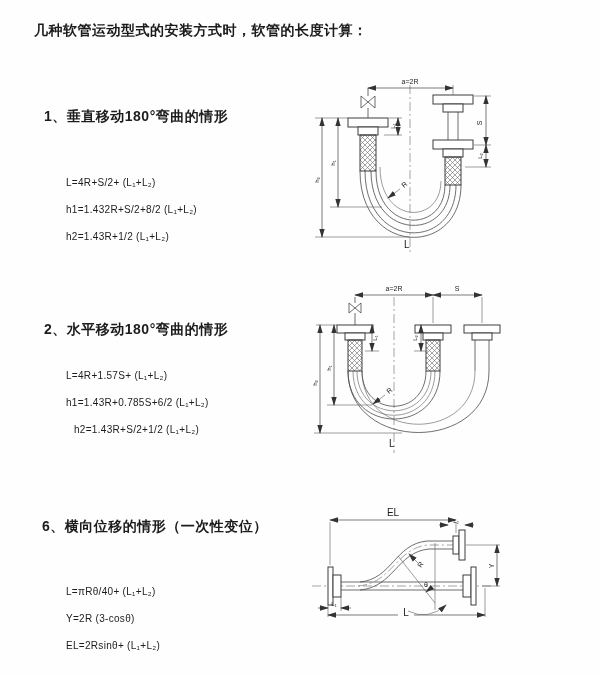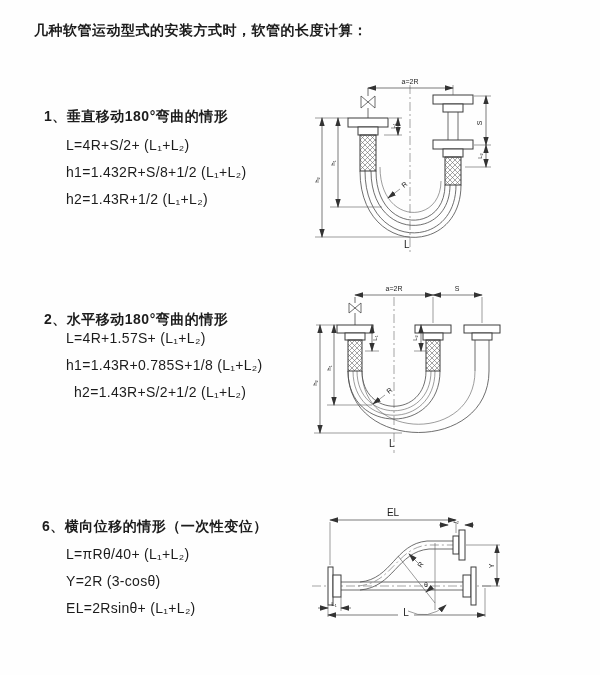--- a/index.html
+++ b/index.html
@@ -3,21 +3,21 @@
 <meta charset="utf-8">
 <style>
   html,body{margin:0;padding:0;}
   body{
     width:600px;height:675px;position:relative;background:#fefefe;
     font-family:"Liberation Sans","DejaVu Sans",sans-serif;color:#1c1c1c;
     overflow:hidden;
   }
   .title{position:absolute;left:34px;top:22px;font-size:14px;font-weight:600;letter-spacing:0.5px;font-family:Liberation Mono, monospace;}
   .sec-heading{position:absolute;font-size:14px;font-weight:600;letter-spacing:0.5px;}
-  .formula{position:absolute;font-size:14px;font-weight:400;letter-spacing:0.3px;white-space:pre;}
+  .formula{position:absolute;font-size:10px;font-weight:400;letter-spacing:0.3px;white-space:pre;margin-top:40px;}
   .diagram{position:absolute;}
   .ln2{fill:none;stroke:#4a4a4a;stroke-width:0.8;}
   .thin{fill:none;stroke:#5a5a5a;stroke-width:0.6;}
   .dim{fill:none;stroke:#444;stroke-width:0.7;}
   .cl{fill:none;stroke:#6a6a6a;stroke-width:0.6;stroke-dasharray:9 3 2 3;}
   .part{fill:#fff;stroke:#3c3c3c;stroke-width:1;}
   .hose{fill:url(#xh);stroke:#3c3c3c;stroke-width:1;}
   .dimtxt{font-size:7px;fill:#222;font-family:"Liberation Sans","DejaVu Sans",sans-serif;}
   .dimtxt-sm{font-size:6px;fill:#222;font-family:"Liberation Sans","DejaVu Sans",sans-serif;}
   .biglbl{font-size:10px;fill:#1c1c1c;font-family:"Liberation Sans","DejaVu Sans",sans-serif;}
@@ -33,21 +33,21 @@
     <marker id="ar" viewBox="0 0 10 6" refX="9" refY="3" markerWidth="9" markerHeight="6" markerUnits="userSpaceOnUse" orient="auto-start-reverse">
       <path d="M0 0 L10 3 L0 6 z" fill="#333"></path>
     </marker>
   </defs>
 </svg>
 
 <div class="title">几种软管运动型式的安装方式时，软管的长度计算：</div>
 
 <div class="sec-heading" style="left:44px;top:108px">1、垂直移动180°弯曲的情形</div>
 <div class="formula" style="left:66px;top:137px">L=4R+S/2+ (L₁+L₂)</div>
-<div class="formula" style="left:66px;top:164px">h1=1.432R+S/8+1/2 (L₁+L₂)</div>
+<div class="formula" style="left:66px;top:164px">h1=1.432R+S/2+8/2 (L₁+L₂)</div>
 <div class="formula" style="left:66px;top:191px">h2=1.43R+1/2 (L₁+L₂)</div>
 
 <svg class="diagram" style="left:310px;top:55px" width="280" height="200" viewBox="0 0 280 200">
   <g>
     <line class="cl" x1="100" y1="30" x2="100" y2="198"></line>
   </g>
   <g>
     <path class="ln2" d="M50 116 C50 202 151 202 151 130"></path>
     <path class="ln2" d="M55 116 C55 196 146 196 146 130"></path>
     <path class="ln2" d="M61 116 C61 186 140 186 140 130"></path>
@@ -107,23 +107,23 @@
     <line class="dim" x1="12" y1="63" x2="12" y2="182" marker-start="url(#ar)" marker-end="url(#ar)"></line>
     <text class="dimtxt-sm" text-anchor="middle" transform="translate(9 125) rotate(-90)">h₂</text>
   </g>
   <g>
     <line class="thin" x1="90" y1="134" x2="78" y2="143" marker-end="url(#ar)"></line>
     <text class="dimtxt" transform="rotate(-40 94 133)" x="94" y="133">R</text>
   </g>
   <text class="biglbl" x="94" y="193">L</text>
 </svg>
 
-<div class="sec-heading" style="left:44px;top:311px">2、水平移动180°弯曲的情形</div>
+<div class="sec-heading" style="left:44px;top:321px">2、水平移动180°弯曲的情形</div>
 <div class="formula" style="left:66px;top:330px">L=4R+1.57S+ (L₁+L₂)</div>
-<div class="formula" style="left:66px;top:357px">h1=1.43R+0.785S+1/8 (L₁+L₂)</div>
+<div class="formula" style="left:66px;top:357px">h1=1.43R+0.785S+6/2 (L₁+L₂)</div>
 <div class="formula" style="left:74px;top:384px">h2=1.43R+S/2+1/2 (L₁+L₂)</div>
 
 <svg class="diagram" style="left:312px;top:283px" width="285" height="185" viewBox="0 0 285 185">
   <g>
     <line class="cl" x1="82" y1="14" x2="82" y2="170"></line>
   </g>
   <g>
     <path class="ln2" d="M36 88 C36 170 177 170 177 88"></path>
     <path class="thin" d="M50 88 C50 159 163 159 163 88"></path>
     <path class="ln2" d="M36 88 C36 152 128 152 128 88"></path>

